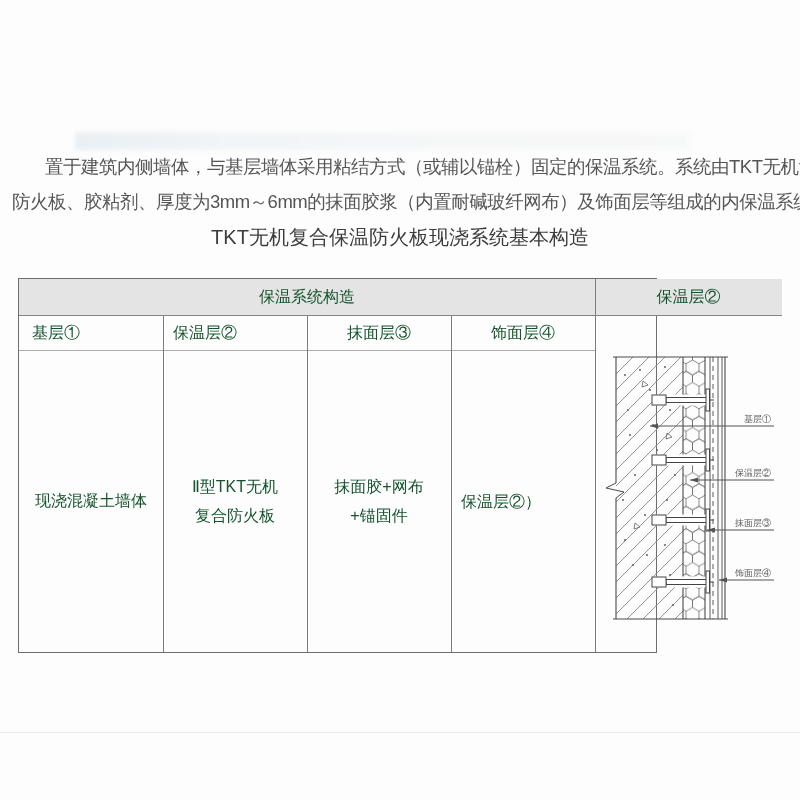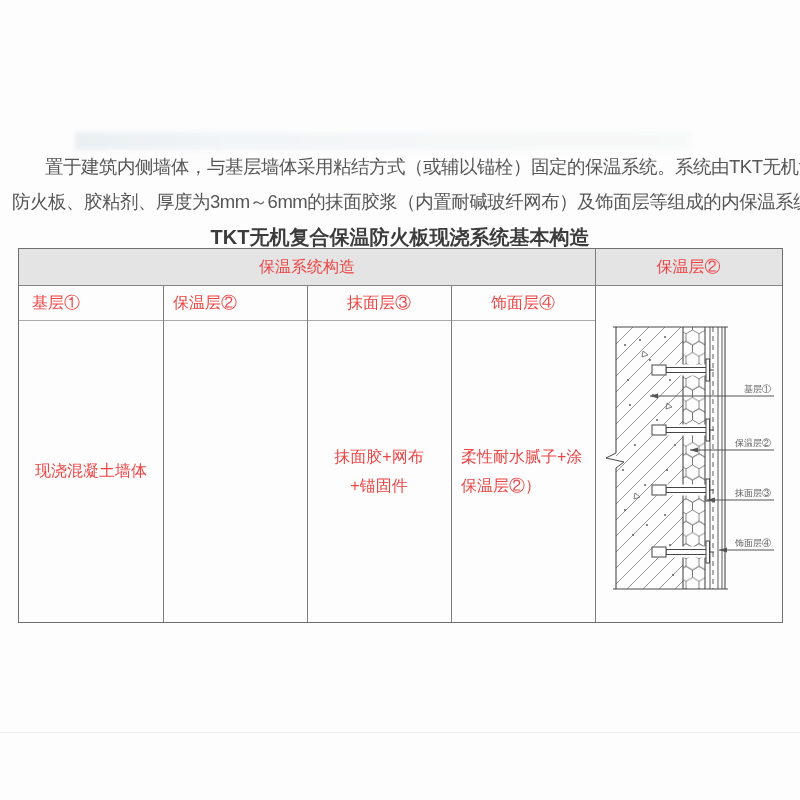--- a/index.html
+++ b/index.html
@@ -5,23 +5,23 @@
   html,body{margin:0;padding:0;}
   body{width:800px;height:800px;background:#fdfdfd;font-family:"Liberation Sans",sans-serif;overflow:hidden;}
   .page{position:relative;width:800px;height:800px;background:#fdfdfd;}
   .top-band{position:absolute;left:75px;top:132px;width:615px;height:18px;
     background:linear-gradient(90deg,#e7edf2 0%,#f0f4f6 25%,#f5f6f7 60%,#f7f8f8 100%);
     filter:blur(2px);opacity:.85;}
   .para{position:absolute;left:12px;top:149px;width:780px;color:#565656;
     font-size:18.5px;line-height:35px;font-weight:500;letter-spacing:-0.5px;white-space:nowrap;}
   .para .l1{text-indent:33px;}
   .doc-title{position:absolute;left:0;top:224px;width:800px;text-align:center;
-    color:#3c3c3c;font-size:20px;font-weight:700;letter-spacing:0;}
-  .tbl{position:absolute;left:18px;top:248px;width:765px;height:375px;
-    border:1px solid #6f6f6f;box-sizing:border-box;color:#ef4444;font-size:16px;font-weight:500;}
+    color:#3c3c3c;font-size:20px;font-weight:400;letter-spacing:0;}
+  .tbl{position:absolute;left:18px;top:278px;width:639px;height:375px;
+    border:1px solid #6f6f6f;box-sizing:border-box;color:#14532d;font-size:16px;font-weight:500;}
   .hline{position:absolute;height:1px;background:#8c8c8c;}
   .vline{position:absolute;width:1px;background:#7d7d7d;}
   .cell{position:absolute;display:flex;align-items:center;box-sizing:border-box;}
   .center{justify-content:center;text-align:center;}
   .col{flex-direction:column;justify-content:center;}
   .hdr1-bg{position:absolute;left:0;top:0;width:763px;height:36px;background:#e4e4e4;}
   .line{line-height:29px;}
   .bottom-line{position:absolute;left:0;top:732px;width:800px;height:1px;background:#ededed;}
   svg text{font-family:"Liberation Sans",sans-serif;}
 </style>
@@ -52,28 +52,31 @@
     <div class="cell center" style="left:0;top:0;width:576px;height:36px;">保温系统构造</div>
     <div class="cell center" style="left:576px;top:0;width:187px;height:36px;">保温层②</div>
 
     <div class="cell" style="left:0;top:37px;width:144px;height:34px;padding-left:13px;">基层①</div>
     <div class="cell" style="left:144px;top:37px;width:144px;height:34px;padding-left:10px;">保温层②</div>
     <div class="cell center" style="left:288px;top:37px;width:144px;height:34px;">抹面层③</div>
     <div class="cell center" style="left:432px;top:37px;width:144px;height:34px;">饰面层④</div>
 
     <div class="cell center" style="left:0;top:71px;width:144px;height:302px;">现浇混凝土墙体</div>
 
+    <div class="cell col center" style="left:144px;top:71px;width:144px;height:302px;">
+      <div class="line">Ⅱ型TKT无机</div>
+      <div class="line">复合防火板</div>
+    </div>
 
     <div class="cell col center" style="left:288px;top:71px;width:144px;height:302px;">
       <div class="line">抹面胶+网布</div>
       <div class="line">+锚固件</div>
     </div>
 
     <div class="cell col" style="left:432px;top:71px;width:144px;height:302px;padding-left:10px;align-items:flex-start;">
-      <div class="line">柔性耐水腻子+涂</div>
       <div class="line">保温层②）</div>
     </div>
 
     <svg style="position:absolute;left:576px;top:36px;" width="187" height="337" viewBox="0 0 187 337">
       <defs>
         <pattern id="hatch" patternUnits="userSpaceOnUse" width="16" height="16">
           <path d="M-2,18 L18,-2" stroke="#8a8a8a" stroke-width="0.9" fill="none"></path>
         </pattern>
         <pattern id="hex" patternUnits="userSpaceOnUse" width="13" height="22.5">
           <g stroke="#6f6f6f" stroke-width="0.8" fill="none">

